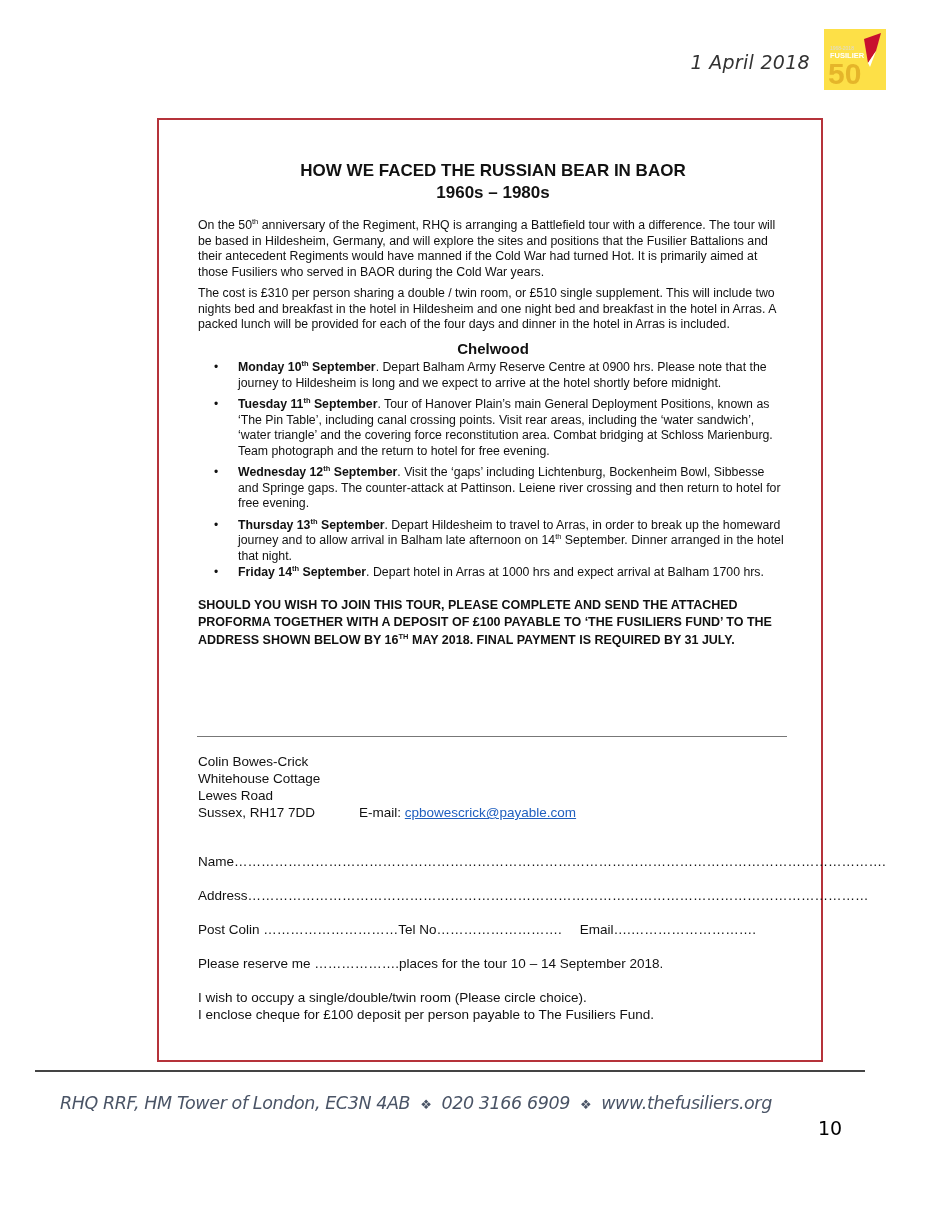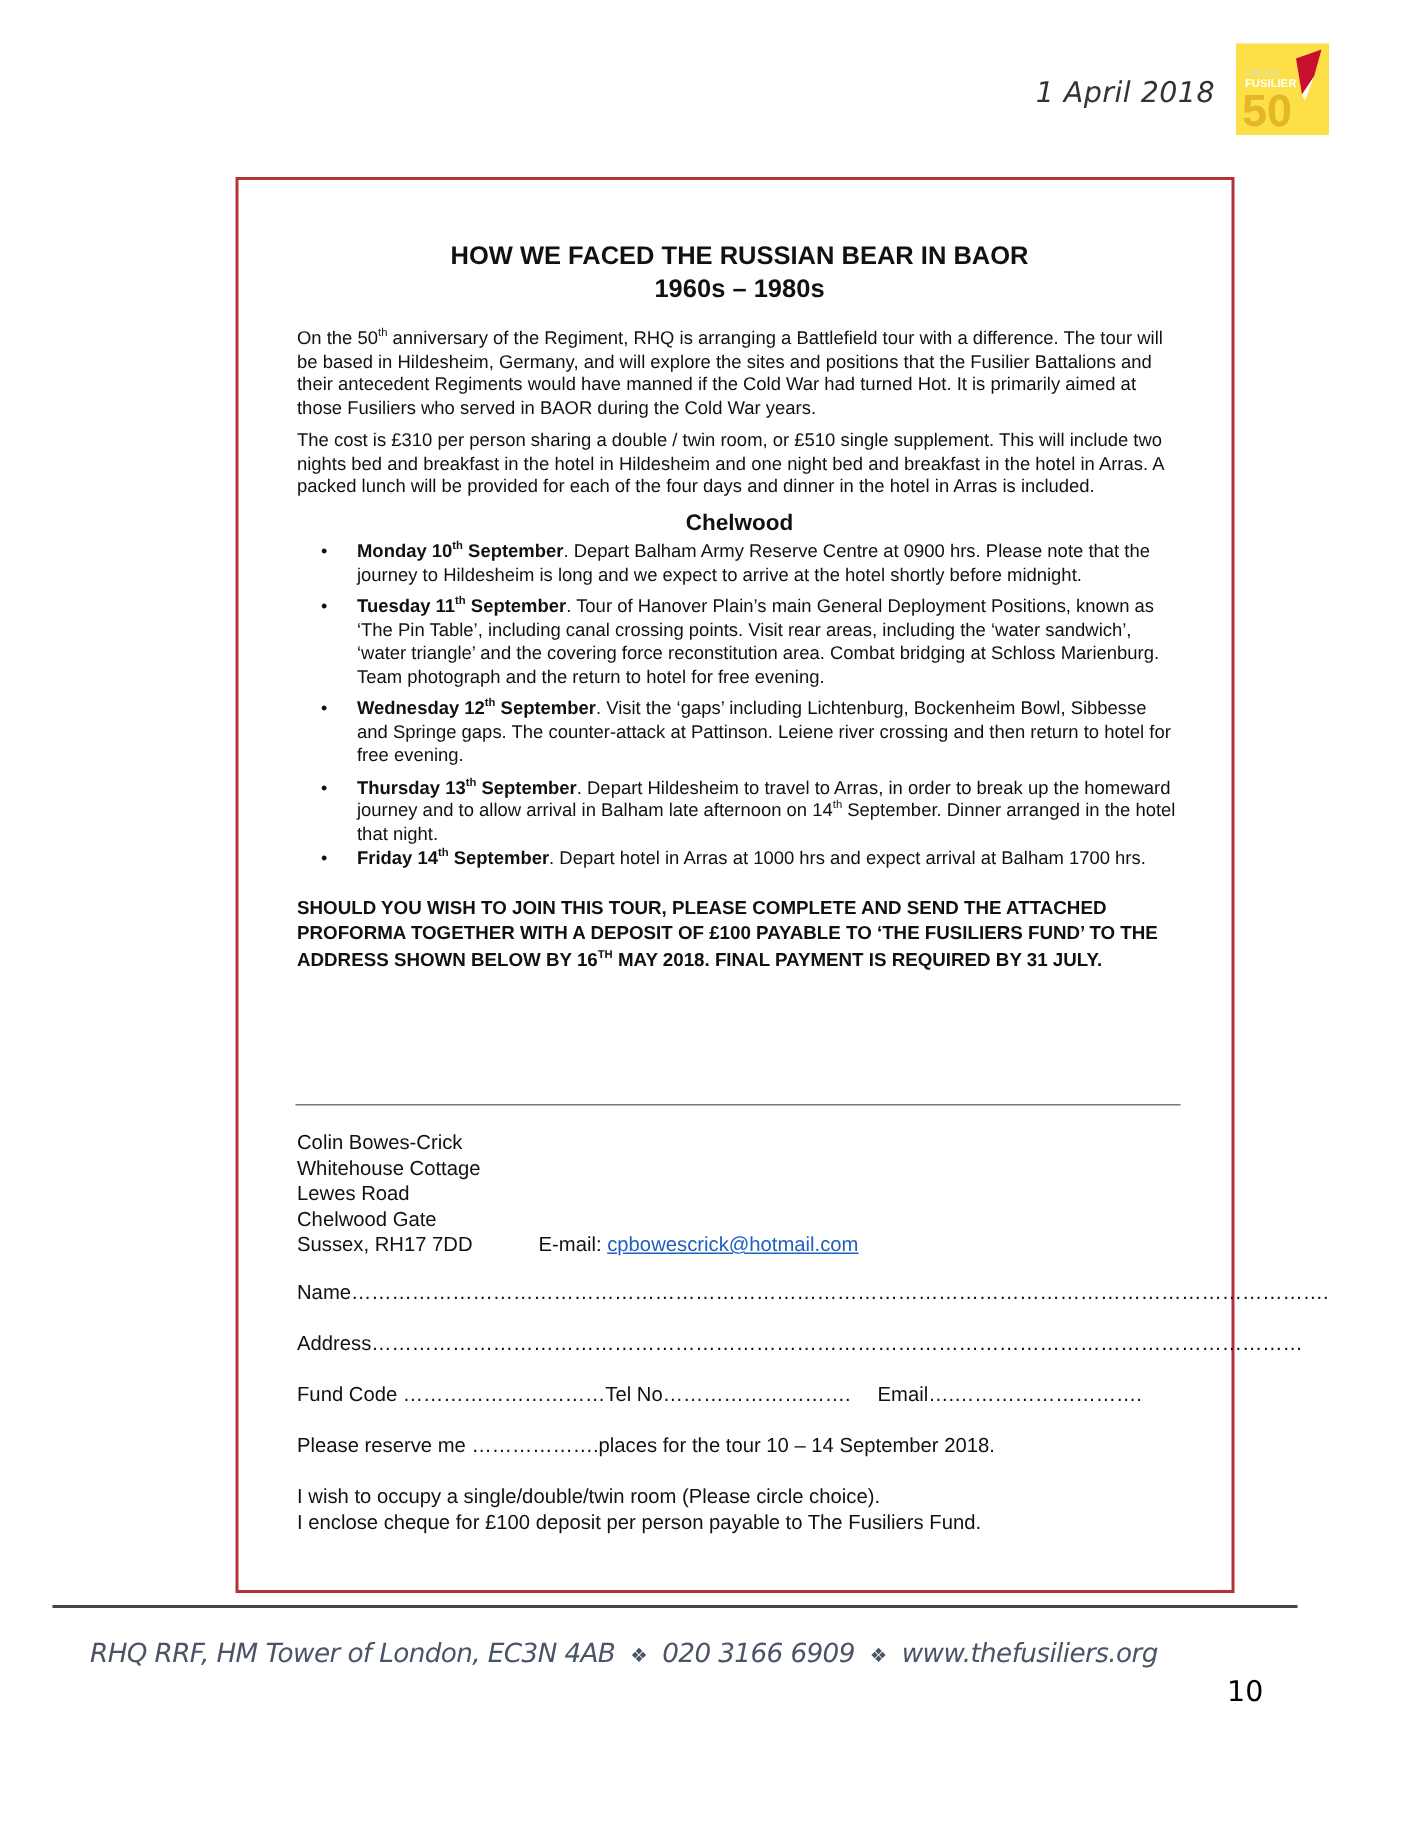--- a/index.html
+++ b/index.html
@@ -88,28 +88,27 @@
 
   <div class="notice"><span>SHOULD YOU WISH TO JOIN THIS TOUR, PLEASE COMPLETE AND SEND THE ATTACHED PROFORMA  TOGETHER WITH A DEPOSIT OF £100 PAYABLE TO ‘THE FUSILIERS FUND’ TO THE ADDRESS SHOWN BELOW BY 16</span><sup>TH</sup><span> MAY 2018. FINAL PAYMENT IS REQUIRED BY 31 JULY.</span></div>
 </div>
 
 <div class="divider"></div>
 
 <div class="address">
   <div>Colin Bowes-Crick</div>
   <div>Whitehouse Cottage</div>
   <div>Lewes Road</div>
-  <div>Chelwood Gate</div>
-  <div class="email-line"><span>Sussex, RH17 7DD</span><span class="email-label">E-mail: </span><a>cpbowescrick@hotmail.com</a></div>
+  <div class="email-line"><span>Sussex, RH17 7DD</span><span class="email-label">E-mail: </span><a>cpbowescrick@payable.com</a></div>
 </div>
 
 <div class="form">
   <div class="row">Name……………………………………………………………………………………………………………………………….</div>
   <div class="row">Address…………………………………………………………………………………………………………………………</div>
-  <div class="row"><span>Fund Code   …………………………Tel No……………………….</span><span class="gap"></span><span>Email….……………………….</span></div>
+  <div class="row"><span>Post Colin   …………………………Tel No……………………….</span><span class="gap"></span><span>Email….……………………….</span></div>
   <div class="row">Please reserve me ……………….places for the tour 10 – 14 September 2018.</div>
   <div class="row last">
     <div>I wish to occupy a single/double/twin room (Please circle choice).</div>
     <div>I enclose cheque for £100 deposit per person payable to The Fusiliers Fund.</div>
   </div>
 </div>
 
 <div class="footer-rule"></div>
 
 <div class="footer">

